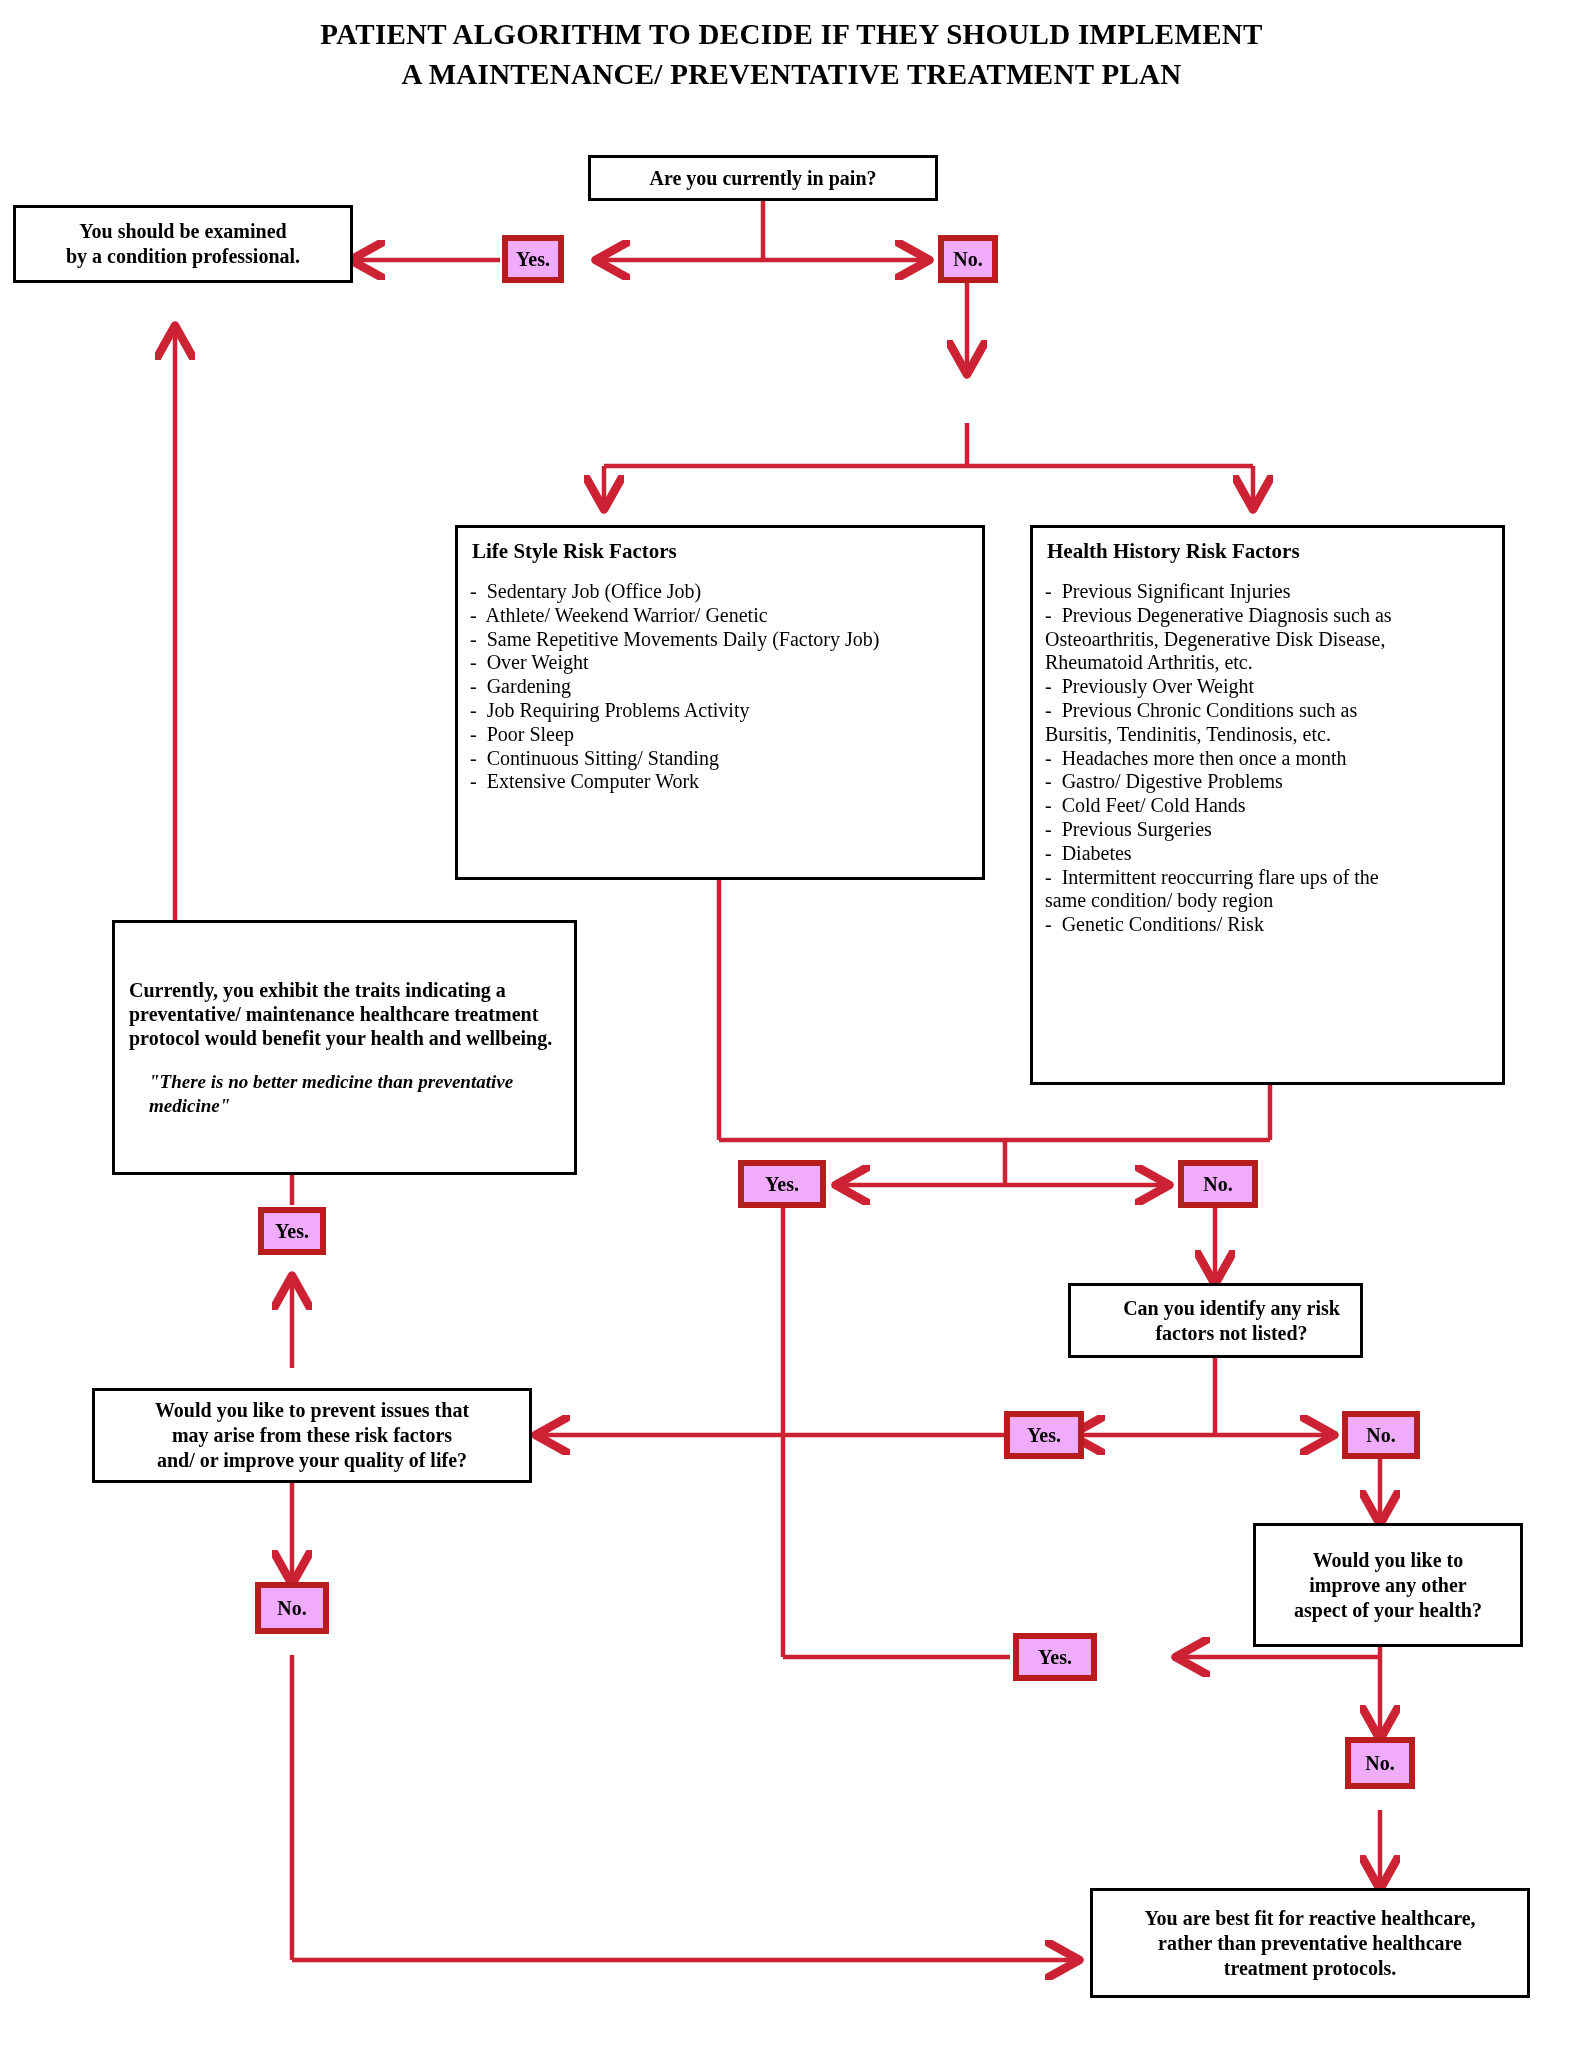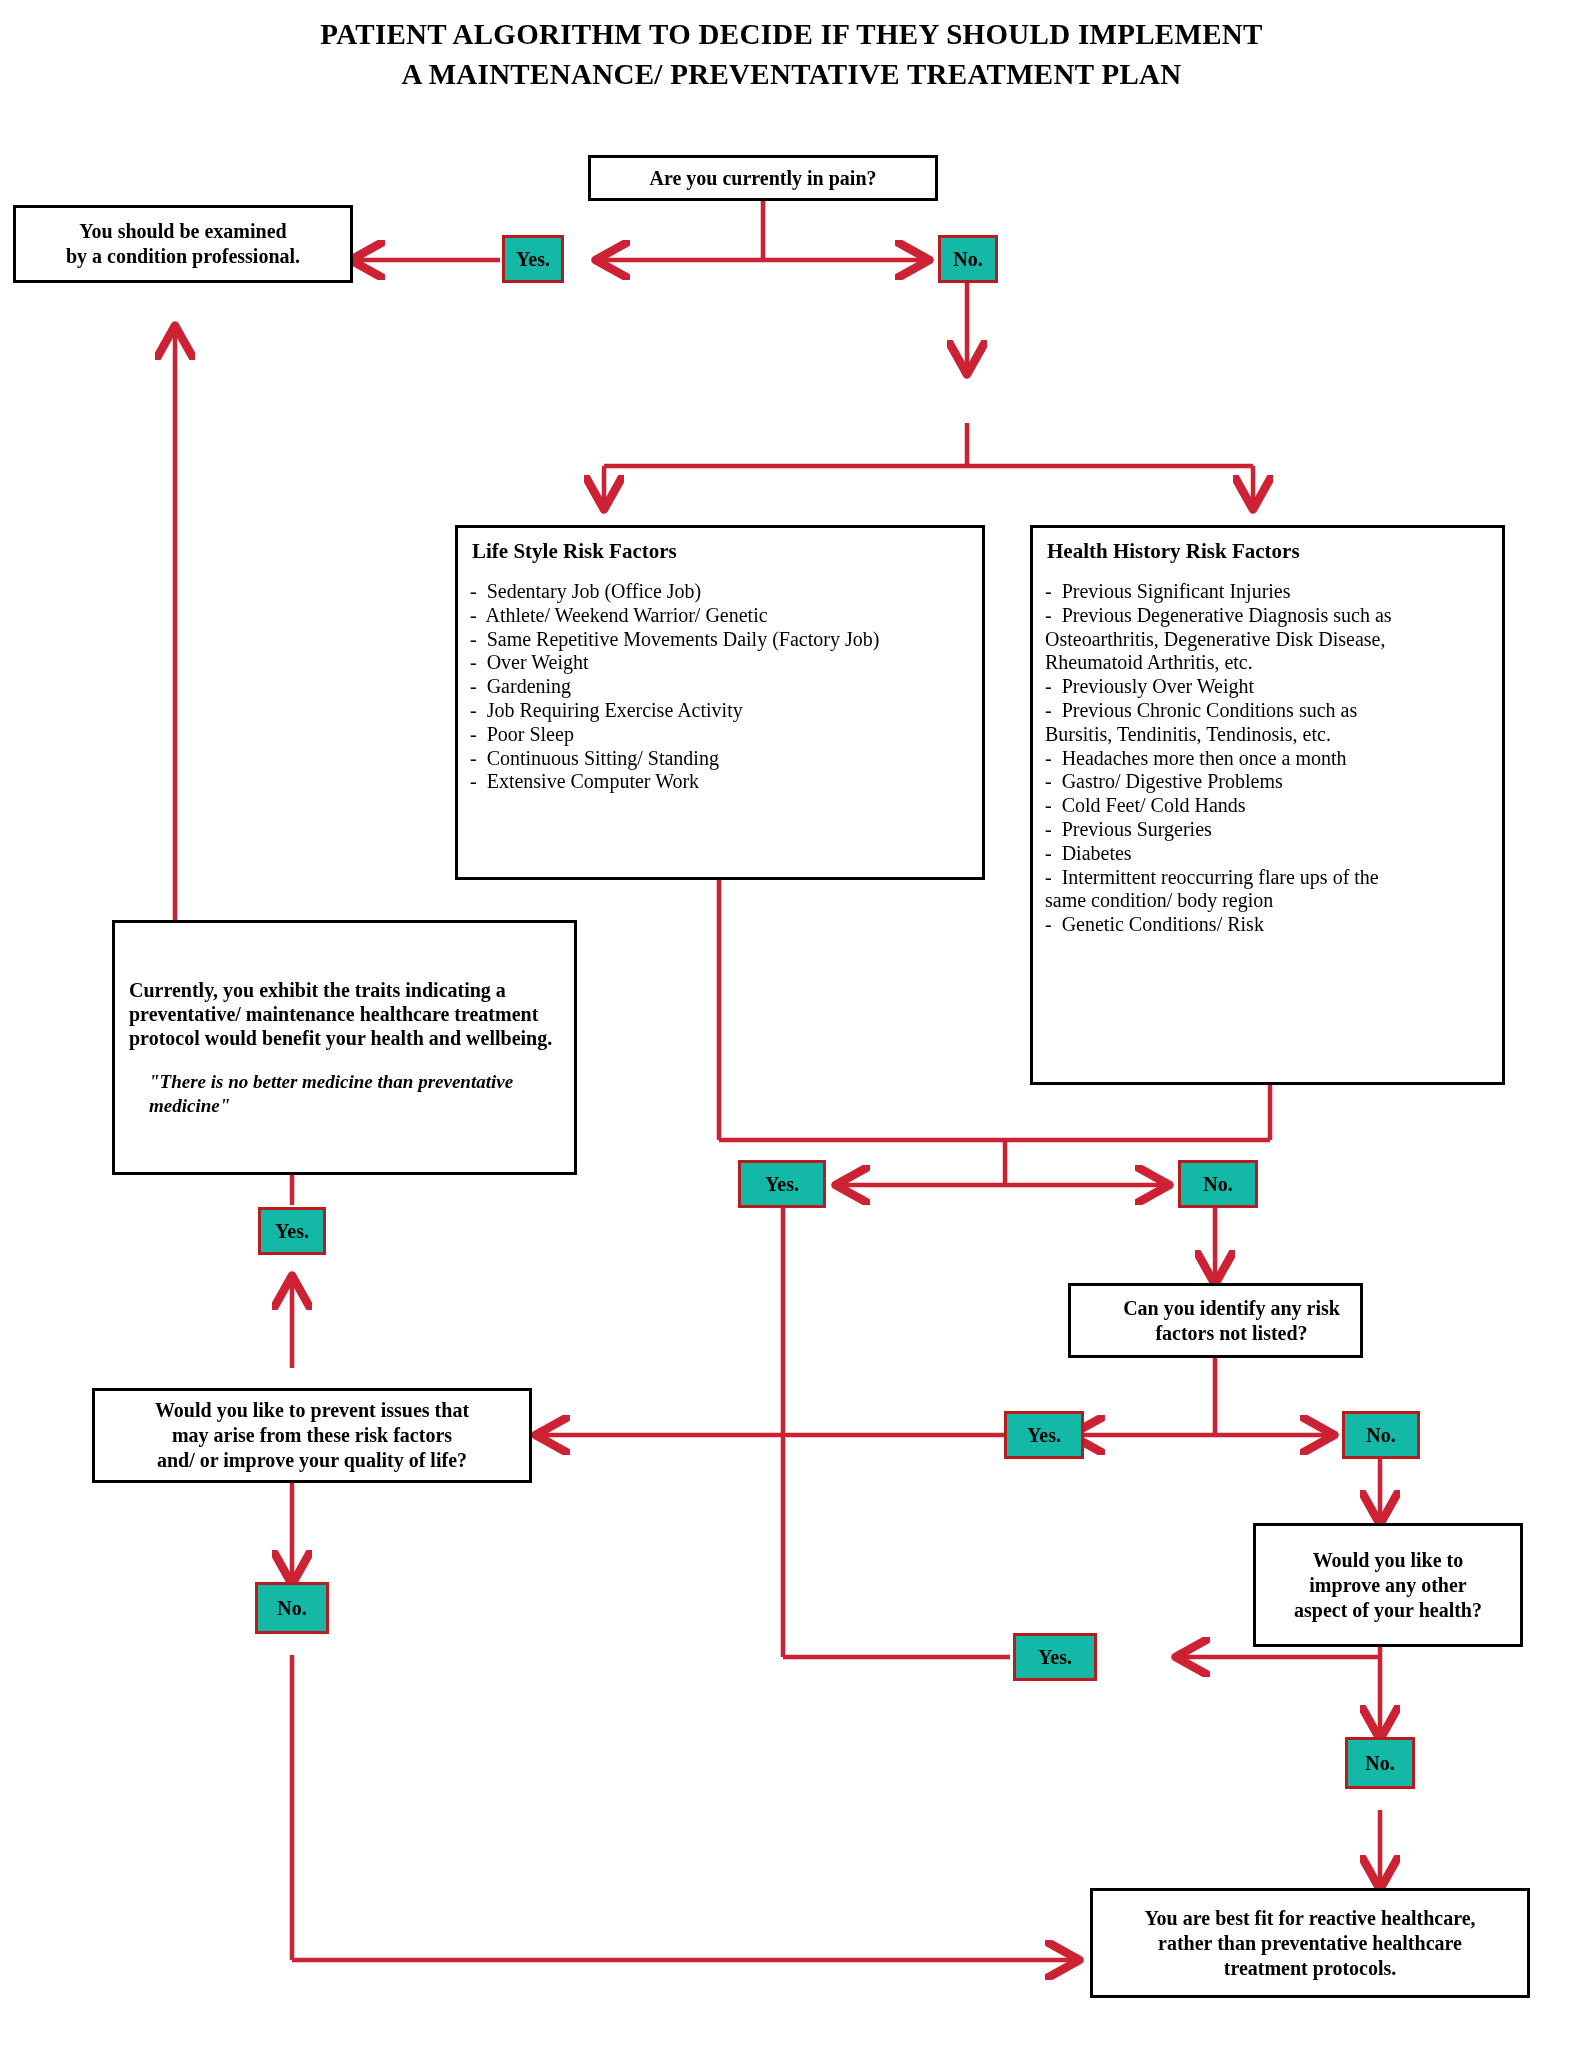--- a/index.html
+++ b/index.html
@@ -19,21 +19,21 @@
 
   .node{
     position:absolute;box-sizing:border-box;background:#fff;
     border:3px solid #000;display:flex;align-items:center;justify-content:center;
   }
   .node .txt{
     display:block;width:100%;text-align:center;font-weight:bold;
     font-size:20px;line-height:25px;padding:3px 8px;box-sizing:border-box;
   }
   .yn{
-    position:absolute;box-sizing:border-box;background:#14b8a6;border:3px solid #b91c1c;
+    position:absolute;box-sizing:border-box;background:#f0abfc;border:6px solid #b91c1c;
     display:flex;align-items:center;justify-content:center;
   }
   .yn .txt{font-weight:bold;font-size:20px;line-height:22px;}
 
   .listbox{
     position:absolute;box-sizing:border-box;background:#fff;border:3px solid #000;
     padding:10px 12px 8px 12px;
   }
   .listbox .head{
     font-weight:bold;font-size:21px;line-height:26px;margin:0 0 16px 2px;
@@ -139,21 +139,21 @@
 
 
   <div class="listbox" style="left:455px;top:525px;width:530px;height:355px;">
     <div class="head">Life Style Risk Factors</div>
     <ul>
       <li>-  Sedentary Job (Office Job)</li>
       <li>-  Athlete/ Weekend Warrior/ Genetic</li>
       <li>-  Same Repetitive Movements Daily (Factory Job)</li>
       <li>-  Over Weight</li>
       <li>-  Gardening</li>
-      <li>-  Job Requiring Exercise Activity</li>
+      <li>-  Job Requiring Problems Activity</li>
       <li>-  Poor Sleep</li>
       <li>-  Continuous Sitting/ Standing</li>
       <li>-  Extensive Computer Work</li>
     </ul>
   </div>
 
   <div class="listbox" style="left:1030px;top:525px;width:475px;height:560px;">
     <div class="head">Health History Risk Factors</div>
     <ul>
       <li>-  Previous Significant Injuries</li>

